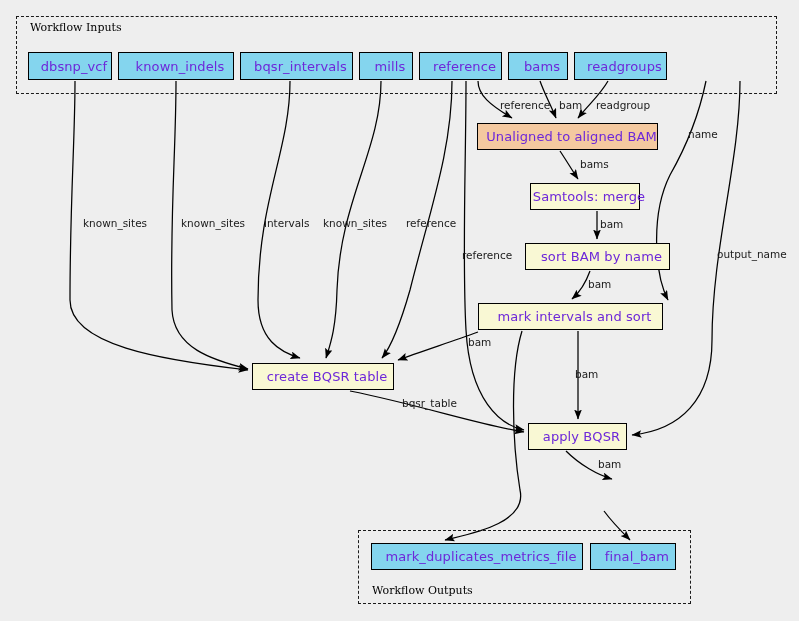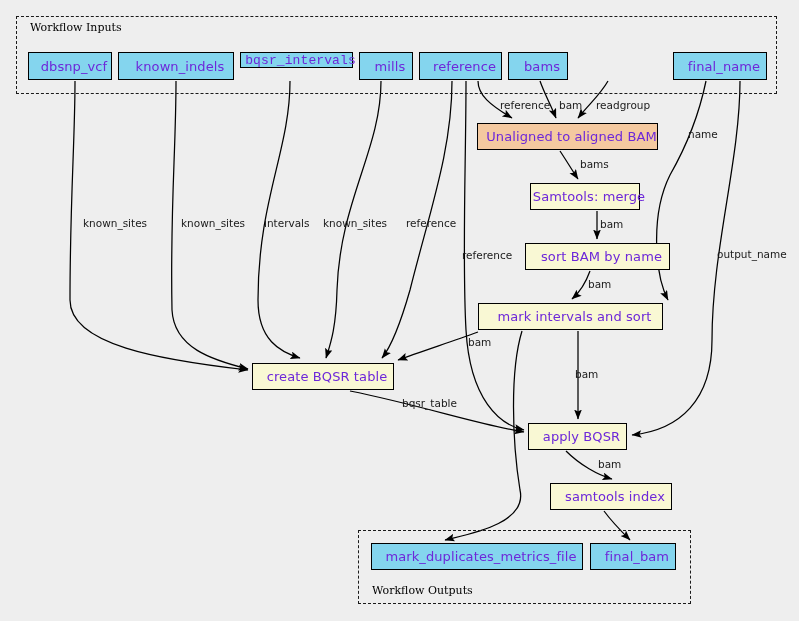--- a/index.html
+++ b/index.html
@@ -114,33 +114,32 @@
   </svg>
 
   <div class="cluster" style="left:16px; top:16px; width:761px; height:78px;"></div>
   <div class="cluster-label" style="left:30px; top:21px;">Workflow Inputs</div>
 
   <div class="cluster" style="left:358px; top:530px; width:333px; height:74px;"></div>
   <div class="cluster-label" style="left:372px; top:584px;">Workflow Outputs</div>
 
   <div class="node io" style="left:28px; top:52px; width:84px; height:28px;">dbsnp_vcf</div>
   <div class="node io" style="left:118px; top:52px; width:116px; height:28px;">known_indels</div>
-  <div class="node io" style="left:240px; top:52px; width:113px; height:16px;font-family:Liberation Mono, monospace;">bqsr_intervals</div>
+  <div class="node io" style="left:240px; top:52px; width:113px; height:28px;">bqsr_intervals</div>
   <div class="node io" style="left:359px; top:52px; width:54px; height:28px;">mills</div>
   <div class="node io" style="left:419px; top:52px; width:83px; height:28px;">reference</div>
   <div class="node io" style="left:508px; top:52px; width:60px; height:28px;">bams</div>
-  <div class="node io" style="left:673px; top:52px; width:94px; height:28px;">final_name</div>
+  <div class="node io" style="left:574px; top:52px; width:93px; height:28px;">readgroups</div>
 
   <div class="node highlight" style="left:477px; top:123px; width:181px; height:27px;">Unaligned to aligned BAM</div>
   <div class="node step" style="left:530px; top:183px; width:110px; height:27px;">Samtools: merge</div>
   <div class="node step" style="left:525px; top:243px; width:145px; height:27px;">sort BAM by name</div>
   <div class="node step" style="left:478px; top:303px; width:185px; height:27px;">mark intervals and sort</div>
   <div class="node step" style="left:252px; top:363px; width:142px; height:27px;">create BQSR table</div>
   <div class="node step" style="left:528px; top:423px; width:99px; height:27px;">apply BQSR</div>
-  <div class="node step" style="left:550px; top:483px; width:122px; height:27px;">samtools index</div>
 
   <div class="node io" style="left:371px; top:543px; width:212px; height:27px;">mark_duplicates_metrics_file</div>
   <div class="node io" style="left:590px; top:543px; width:86px; height:27px;">final_bam</div>
 
   <div class="edge-label" style="left:83px;  top:218px;">known_sites</div>
   <div class="edge-label" style="left:181px; top:218px;">known_sites</div>
   <div class="edge-label" style="left:264px; top:218px;">intervals</div>
   <div class="edge-label" style="left:323px; top:218px;">known_sites</div>
   <div class="edge-label" style="left:406px; top:218px;">reference</div>
   <div class="edge-label" style="left:462px; top:250px;">reference</div>

